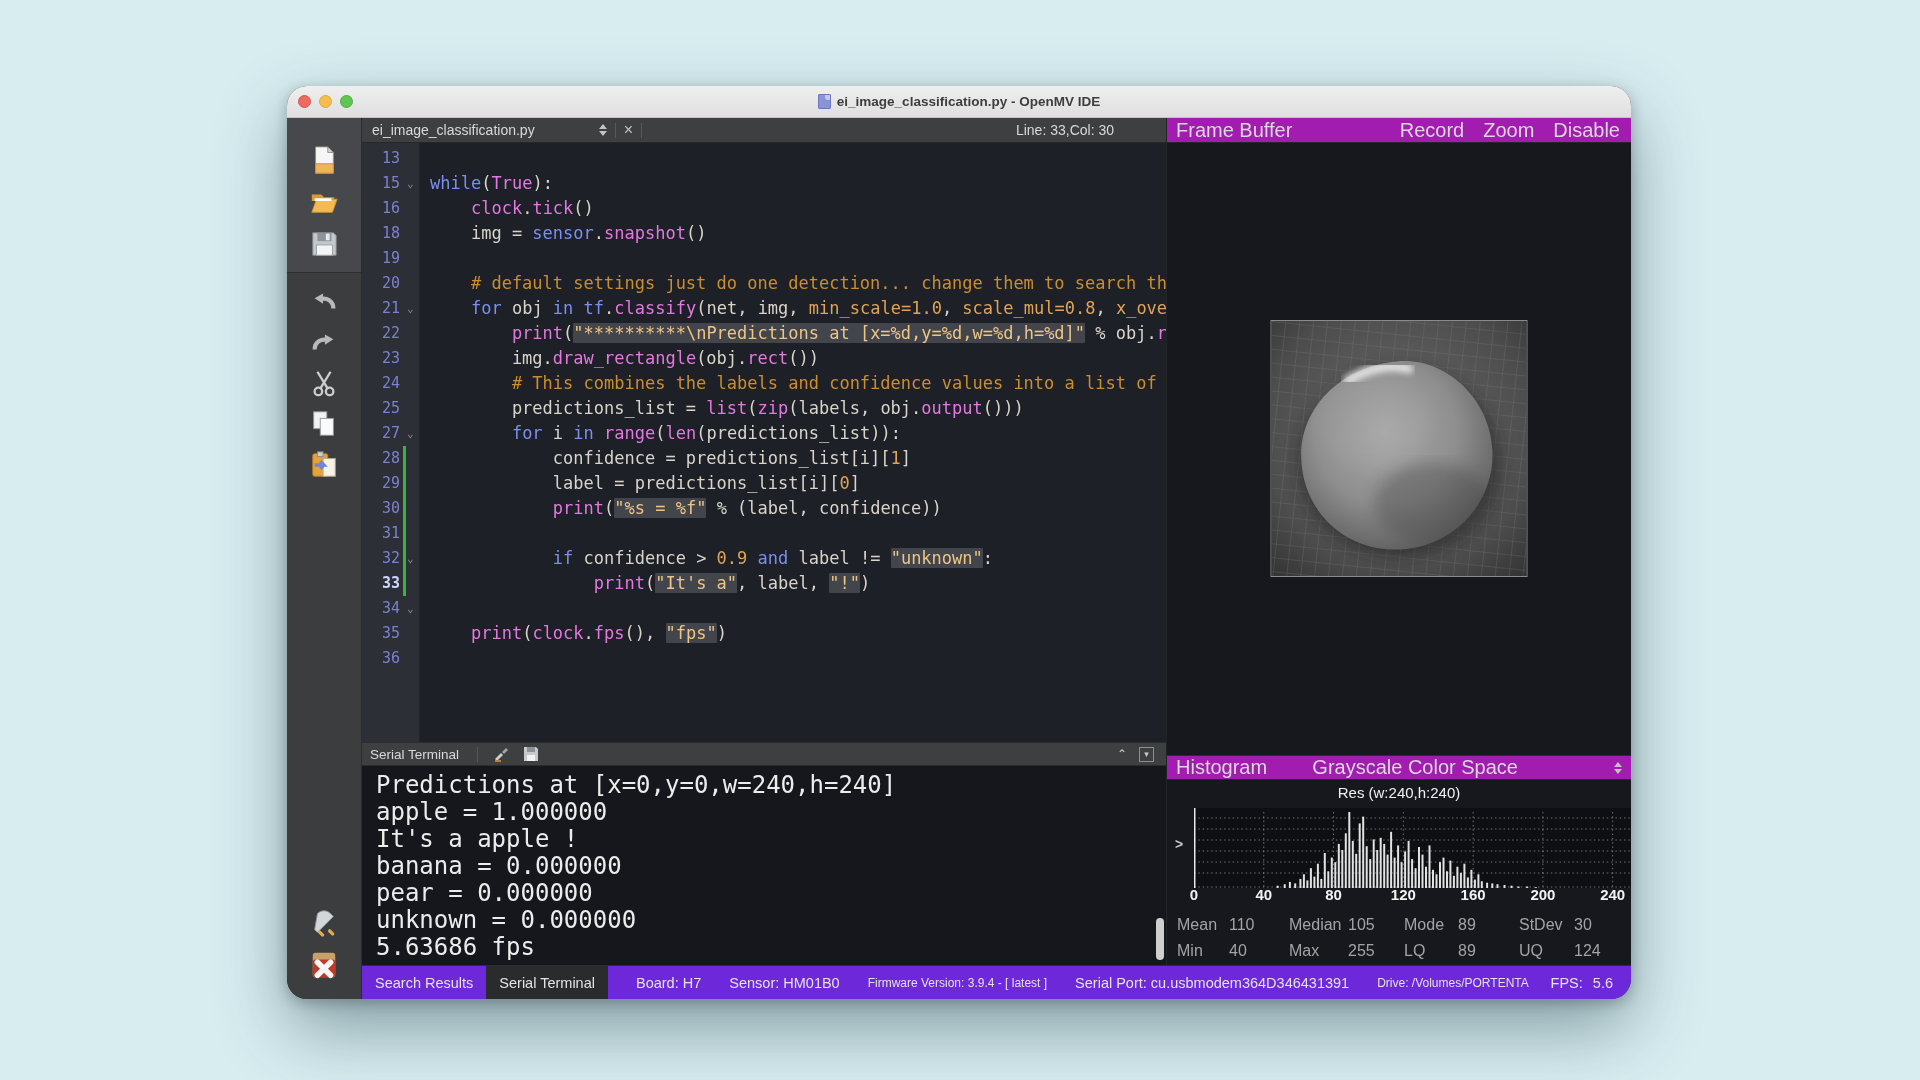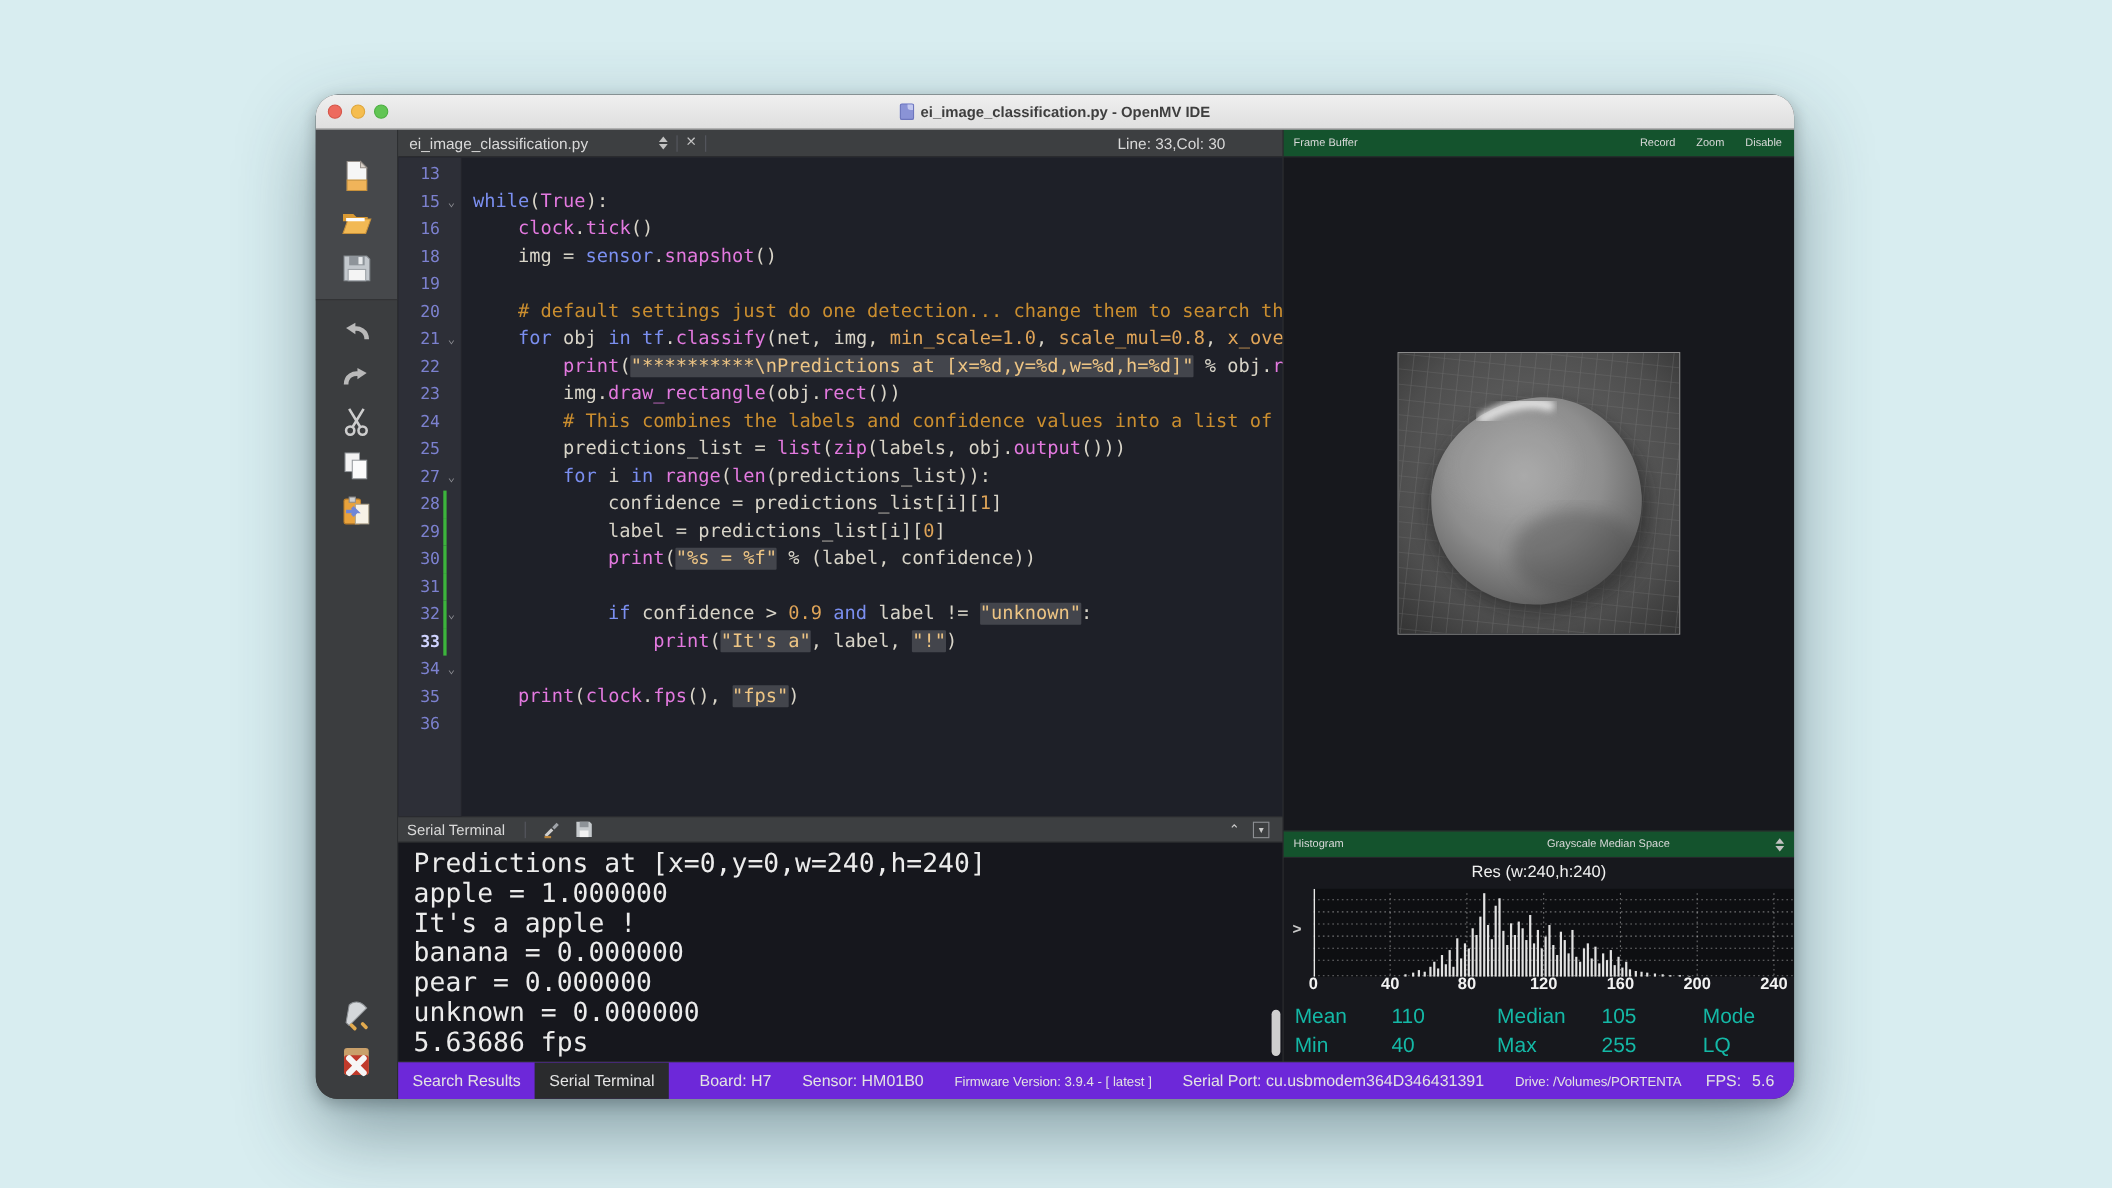--- a/index.html
+++ b/index.html
@@ -66,37 +66,37 @@
   .term-right { margin-left:auto; display:flex; align-items:center; gap:12px; padding-right:12px; }
   .chev-up { color:#c9c9c9; font-size:12px; cursor:pointer; }
   .boxdrop { width:15px; height:15px; border:1px solid #8d8f93; display:flex; align-items:center; justify-content:center; color:#c9c9c9; font-size:9px; cursor:pointer; }
   .terminal { position:relative; height:199px; background:#16171d; overflow:hidden;
               font-family:"DejaVu Sans Mono", monospace; font-size:24px; color:#ececec; padding:6px 0 0 14px; }
   .tline { line-height:27px; white-space:pre; }
   .tscroll { position:absolute; right:2px; top:152px; width:8px; height:42px; background:#cfcfcf; border-radius:4px; }
 
   
   .right { width:465px; display:flex; flex-direction:column; border-left:1px solid #232428; }
-  .panel-hdr { height:25px; background:#14532d; border-bottom:1px solid #26272b; display:flex; align-items:center;
-               color:#d9d9d9; font-size:10px; }
+  .panel-hdr { height:25px; background:#a21caf; border-bottom:1px solid #26272b; display:flex; align-items:center;
+               color:#d9d9d9; font-size:20px; }
   .panel-hdr .ttl { padding-left:9px; }
   .fb-actions { margin-left:auto; display:flex; gap:19px; padding-right:11px; }
   .fb-actions span { cursor:pointer; }
   .fb-view { height:612px; background:#17181d; position:relative; }
   .fb-img { position:absolute; left:50%; top:177px; transform:translateX(-50%); width:257px; height:257px;
             border:1px solid #8a8a8a; }
   .hist-hdr { border-top:1px solid #2b2c2e; }
   .gcs-wrap { margin-left:auto; display:flex; align-items:center; gap:32px; padding-right:9px; cursor:pointer; }
   .hist-body { height:185px; background:#17181d; position:relative; color:#ececec; }
   .res-label { position:absolute; top:4px; left:0; right:0; text-align:center; font-size:15px; color:#f0f0f0; }
   .chart { position:absolute; left:27px; top:28px; width:437px; height:80px; background:#0e0f12; }
   .yaxis-arrow { position:absolute; left:8px; top:56px; color:#c9c9c9; font-size:14px; font-weight:bold; }
   .xtick { position:absolute; top:106px; font-size:15px; font-weight:bold; color:#f2f2f2; transform:translateX(-50%); }
   .stats { position:absolute; left:10px; right:0; top:132px; display:grid;
-           grid-template-columns:52px 60px 59px 56px 54px 61px 55px auto; font-size:19px; line-height:26px; color:#14b8a6;gap:36px; }
+           grid-template-columns:52px 60px 59px 56px 54px 61px 55px auto; font-size:16px; line-height:26px; color:#a3a3a3; }
 
   
   .statusbar { height:34px; background:#6d28d9; border-top:1px solid #2d2e30; display:flex; align-items:center;
                color:#e3e3e3; font-size:14.5px; border-radius:0 0 10px 0; }
   .sb-tab { height:100%; display:flex; align-items:center; padding:0 13px; cursor:pointer; }
   .sb-tab.active { background:#2a2b2d; }
   .sb-item { margin-left:28px; white-space:nowrap; }
   .sb-item.small { font-size:12px; }
   .sb-fps { margin-left:auto; padding-right:18px; display:flex; gap:10px;align-items:flex-end; }
 </style>
@@ -389,21 +389,21 @@
               <path d="M118 38 C165 34 206 74 208 122 C210 171 172 212 122 215 C70 218 30 180 28 130 C26 80 68 42 118 38 Z" fill="url(#appleG)"></path>
               <path d="M72 56 C92 44 114 40 129 45" stroke="#ececec" stroke-width="9" fill="none" stroke-linecap="round" filter="url(#b1)" opacity="0.9"></path>
               <ellipse cx="152" cy="172" rx="55" ry="38" fill="#3f3f3f" opacity="0.35" filter="url(#b2)"></ellipse>
               <ellipse cx="95" cy="95" rx="55" ry="45" fill="#b5b5b5" opacity="0.12" filter="url(#b2)"></ellipse>
             </svg>
           </div>
 
           <div class="panel-hdr hist-hdr">
             <span class="ttl">Histogram</span>
             <span class="gcs-wrap">
-              <span>Grayscale Median Space</span>
+              <span>Grayscale Color Space</span>
               <span class="sortctl">
                   <i class="up"></i>
                   <i class="dn"></i>
                 </span>
             </span>
           </div>
 
           <div class="hist-body">
             <div class="res-label">Res (w:240,h:240)</div>
             <div class="yaxis-arrow">&gt;</div>

